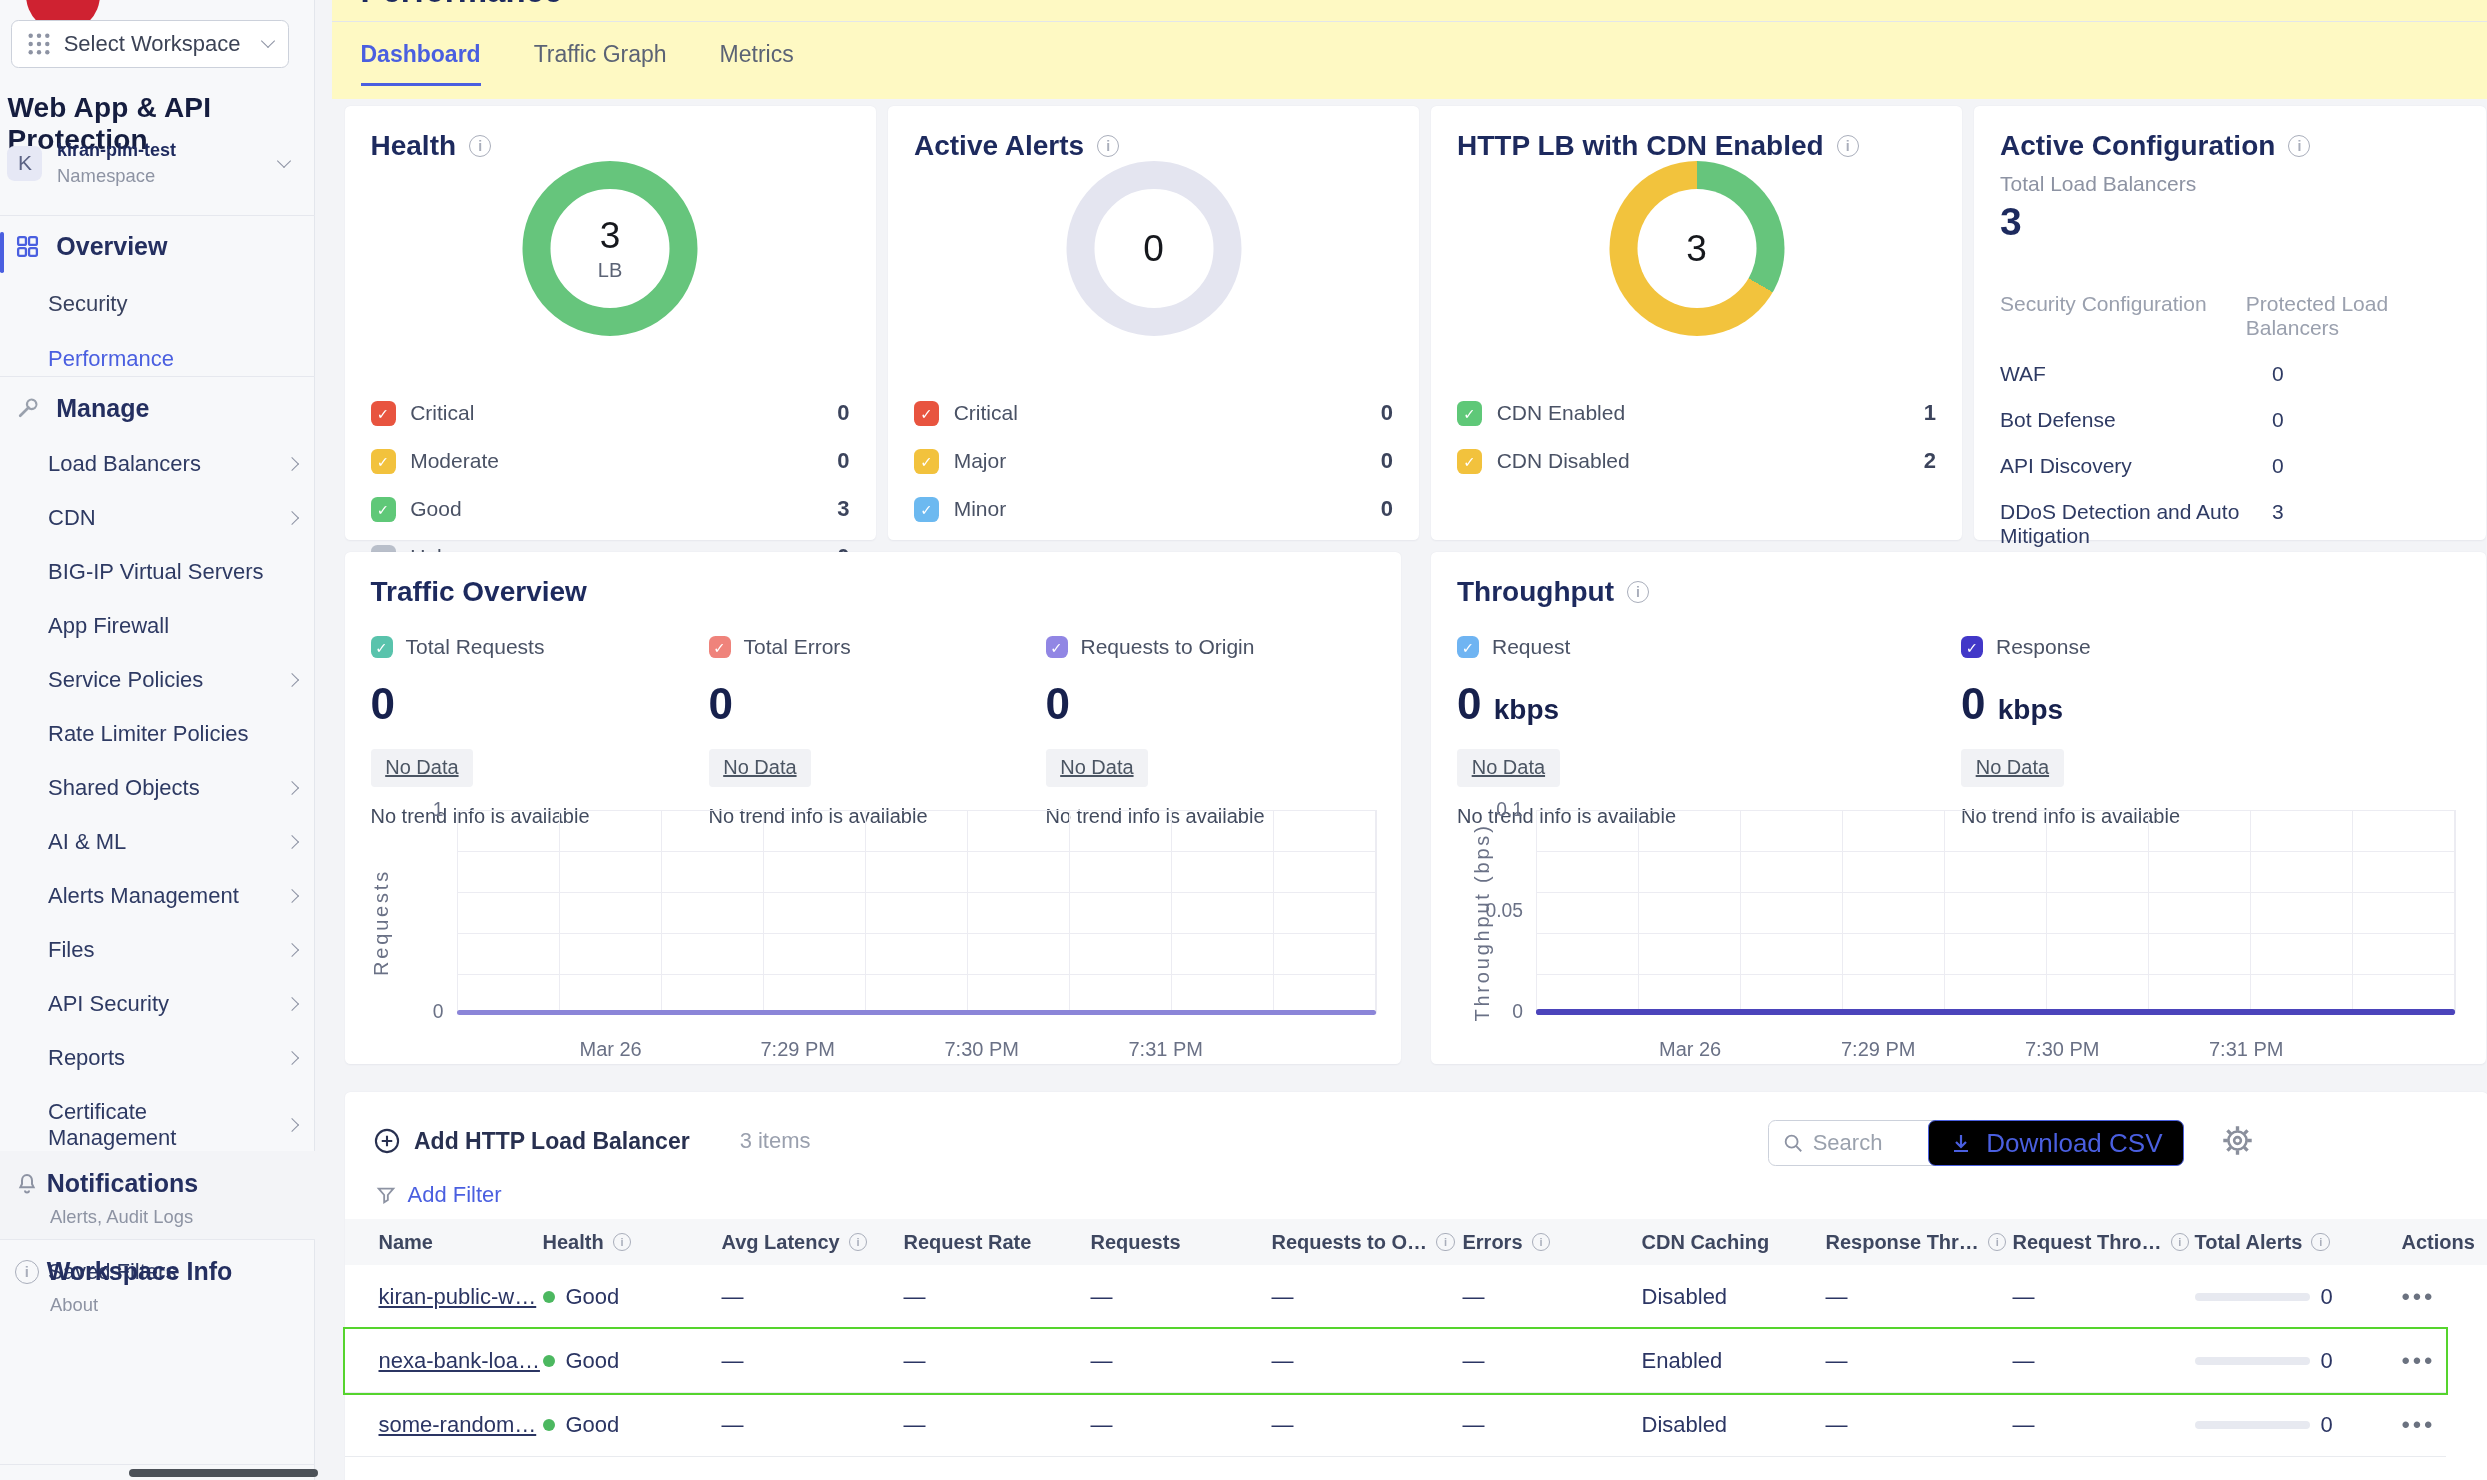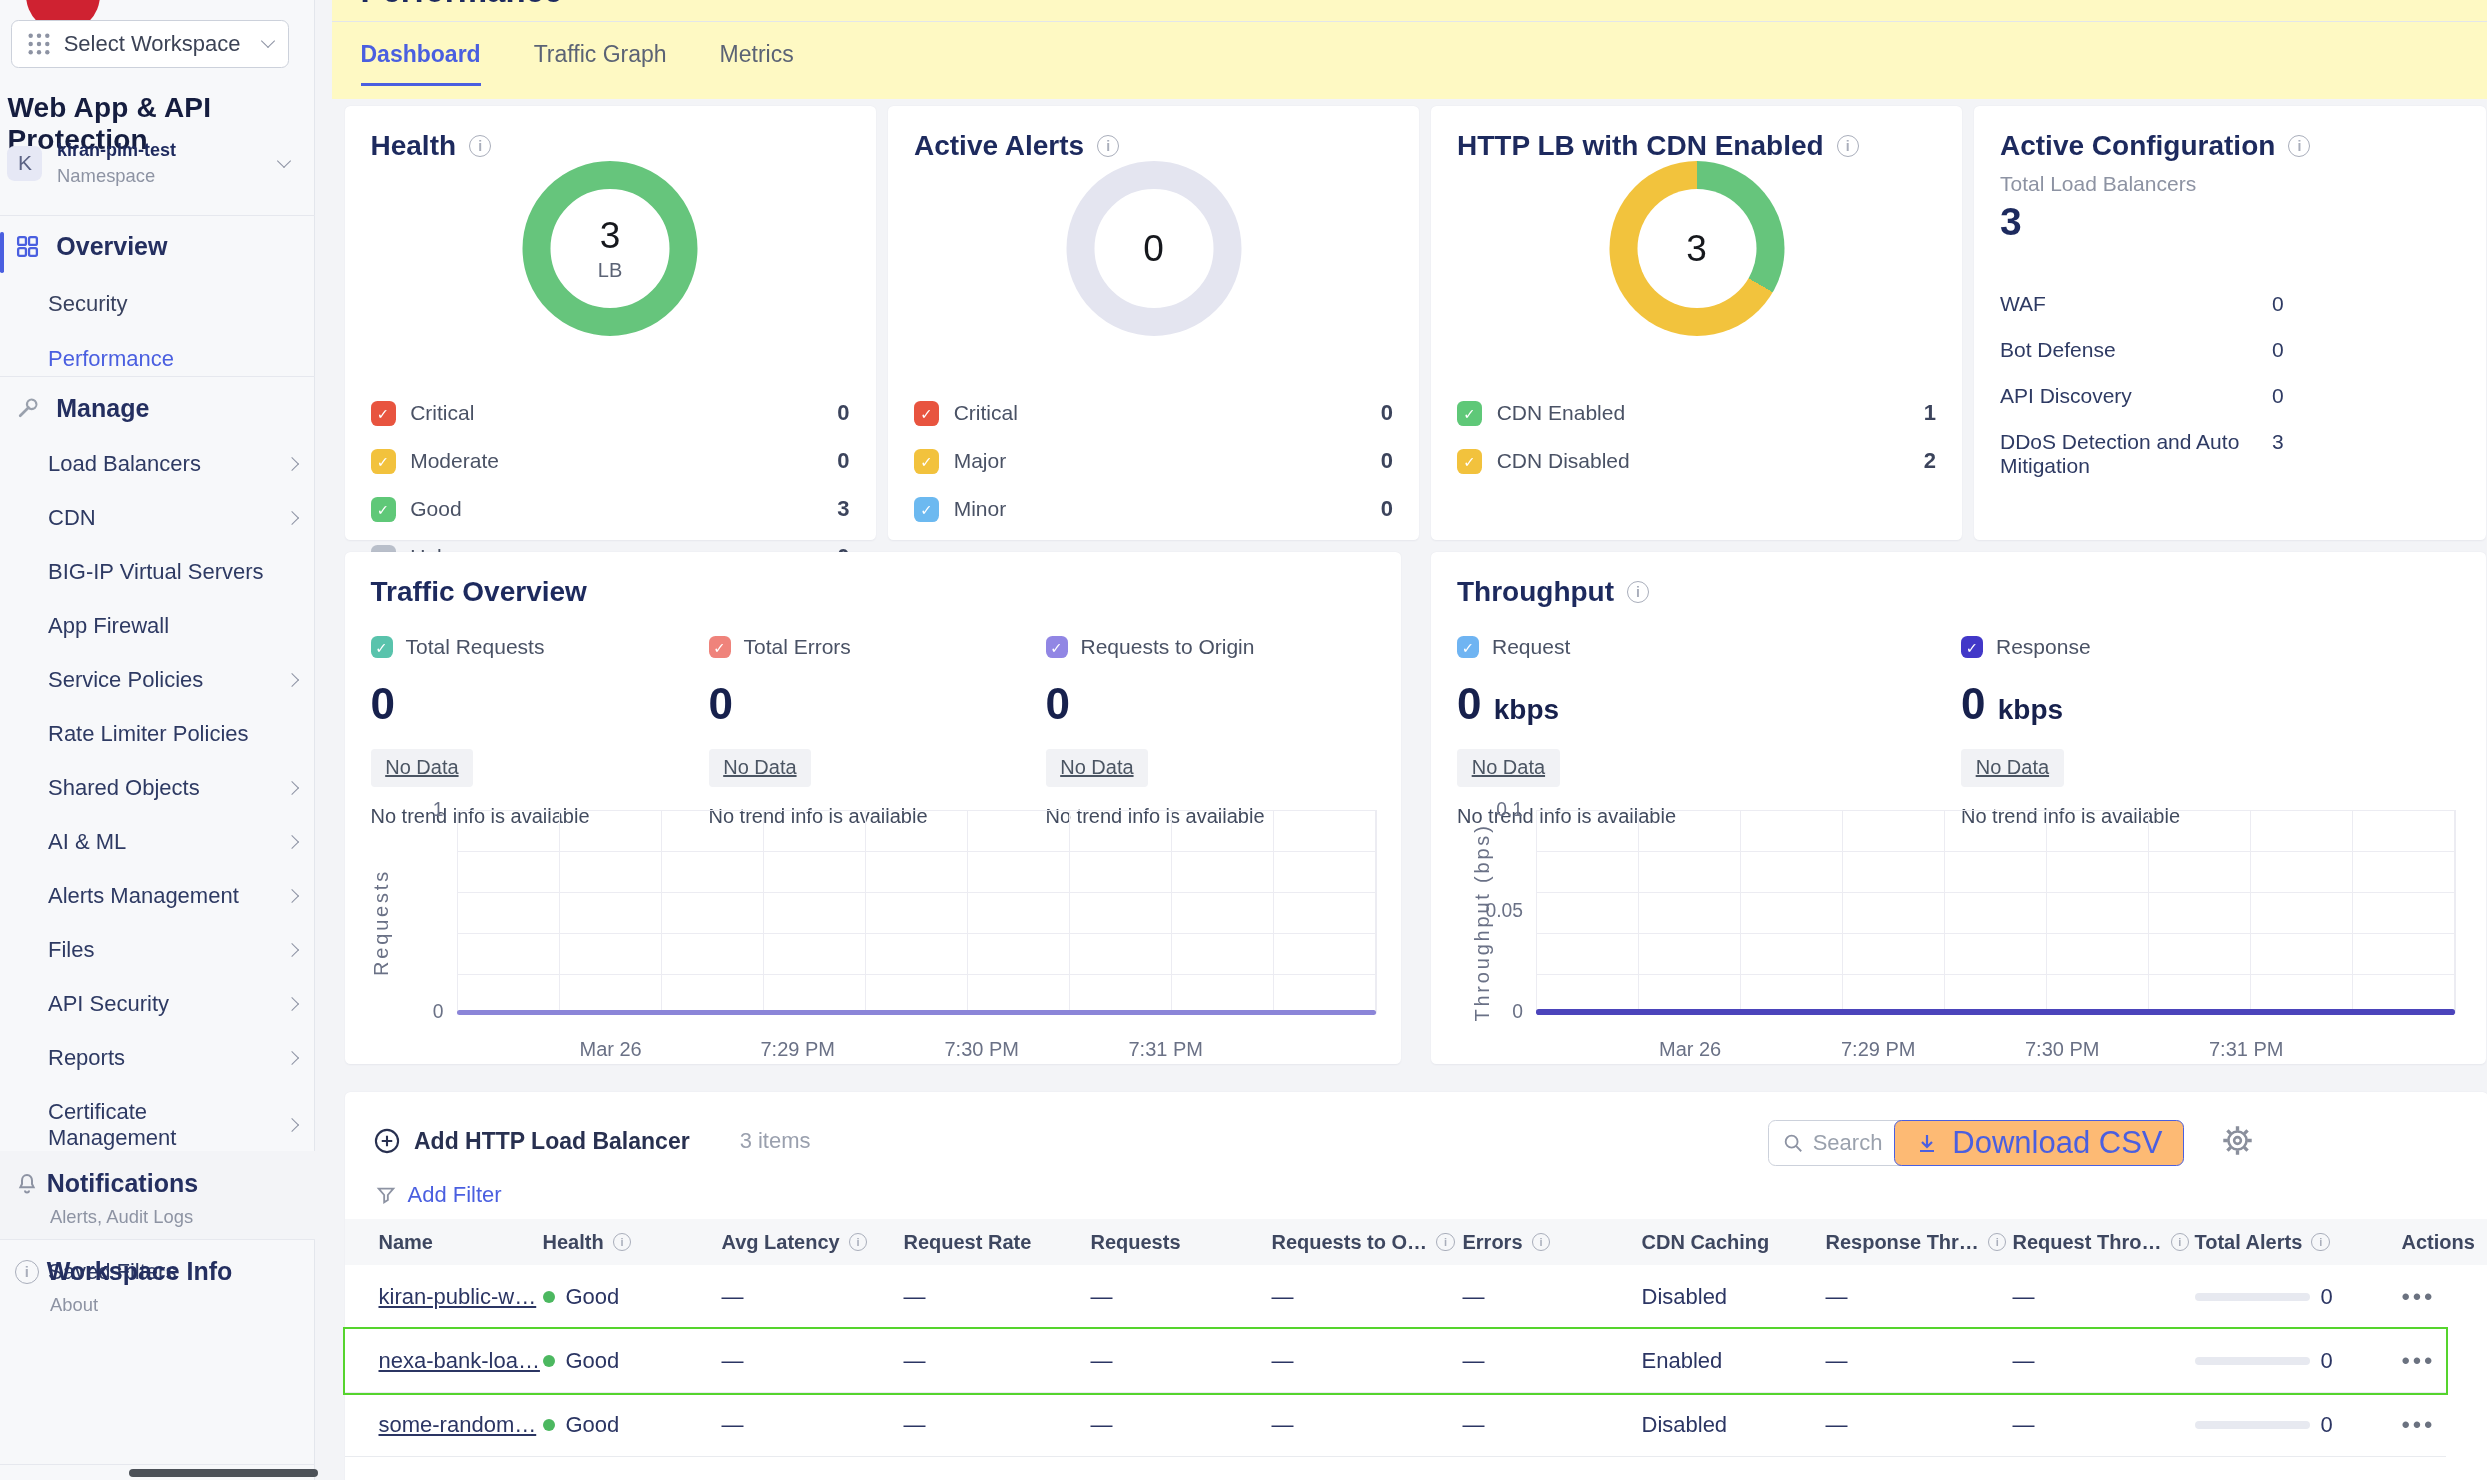--- a/index.html
+++ b/index.html
@@ -92,21 +92,21 @@
   .xtick { position:absolute; font-size:20px; color:#6a7186; }
 
   
   .toolbar-left { position:absolute; left:28.5px; top:35px; display:flex; align-items:center; gap:22px; }
   .add-lb { display:flex; align-items:center; gap:13px; font-size:23px; font-weight:600; color:#283050; }
   .items-count { font-size:22px; color:#9aa0ae; margin-left:28px; }
   .add-filter { position:absolute; left:30px; top:90px; display:flex; align-items:center; gap:11px; font-size:22px; color:#4a5fe0; }
   .search-box { position:absolute; right:506px; top:28px; width:214px; height:46px; border:0.9px solid #ccd1db; border-radius:7.4px; background:#fff; display:flex; align-items:center; padding:0 13px; gap:9.2px; }
   .search-box input { border:none; outline:none; width:138px; font-size:22px; color:#3c4356; font-family:inherit; background:transparent; }
   .search-box input::placeholder { color:#9aa1ad; }
-  .dl-btn { position:absolute; right:304px; top:28px; height:46px; padding:0 20px; border:1.8px solid #4a5fe0; border-radius:7.4px; background:#fdba74; color:#4a5fe0; font-size:31px; display:flex; align-items:center; gap:13px; }
+  .dl-btn { position:absolute; right:304px; top:28px; height:46px; padding:0 20px; border:1.8px solid #4a5fe0; border-radius:7.4px; background:#000000; color:#4a5fe0; font-size:26px; display:flex; align-items:center; gap:13px; }
   .gear { position:absolute; right:235px; top:33px; }
   .thead { position:absolute; left:0; top:127px; width:100%; height:46px; background:#f6f7f9; }
   .tgrid { display:grid; grid-template-columns:164px 179px 182px 187px 181px 191px 179px 184px 187px 182px 207px 1fr; padding-left:34px; align-items:center; }
   .th { display:flex; align-items:center; gap:9.2px; font-size:20px; font-weight:700; color:#3e4760; height:46px; }
   .tbody { position:absolute; left:0; top:173px; width:calc(100% - 42px); }
   .trow { height:64px; border-bottom:0.9px solid #e9ebef; font-size:22px; color:#2b3563; background:#fff; }
   .trow.hl { outline:2.8px solid #55d42d; outline-offset:-0.9px; }
   .td { display:flex; align-items:center; gap:11px; height:64px; }
   .name-link { color:#2b3563; text-decoration:underline; }
   .hdot { width:12px; height:12px; border-radius:50%; background:#4cb860; }
@@ -369,20 +369,24 @@
     </div>
 
     <div class="card" style="left:1658px;top:106px;width:512px;height:434px;padding:24px 0 0 26px">
       <div class="card-title">
           <span>Active Configuration</span>
           <span class="info-i">i</span>
         </div>
       <div class="ac-label">Total Load Balancers</div>
       <div class="ac-total">3</div>
       <div class="ac-table">
+        <div class="ac-tr head">
+            <span class="c1">Security Configuration</span>
+            <span class="c2">Protected Load Balancers</span>
+          </div>
         <div class="ac-tr">
             <span class="c1">WAF</span>
             <span class="c2">0</span>
           </div>
         <div class="ac-tr">
             <span class="c1">Bot Defense</span>
             <span class="c2">0</span>
           </div>
         <div class="ac-tr">
             <span class="c1">API Discovery</span>

